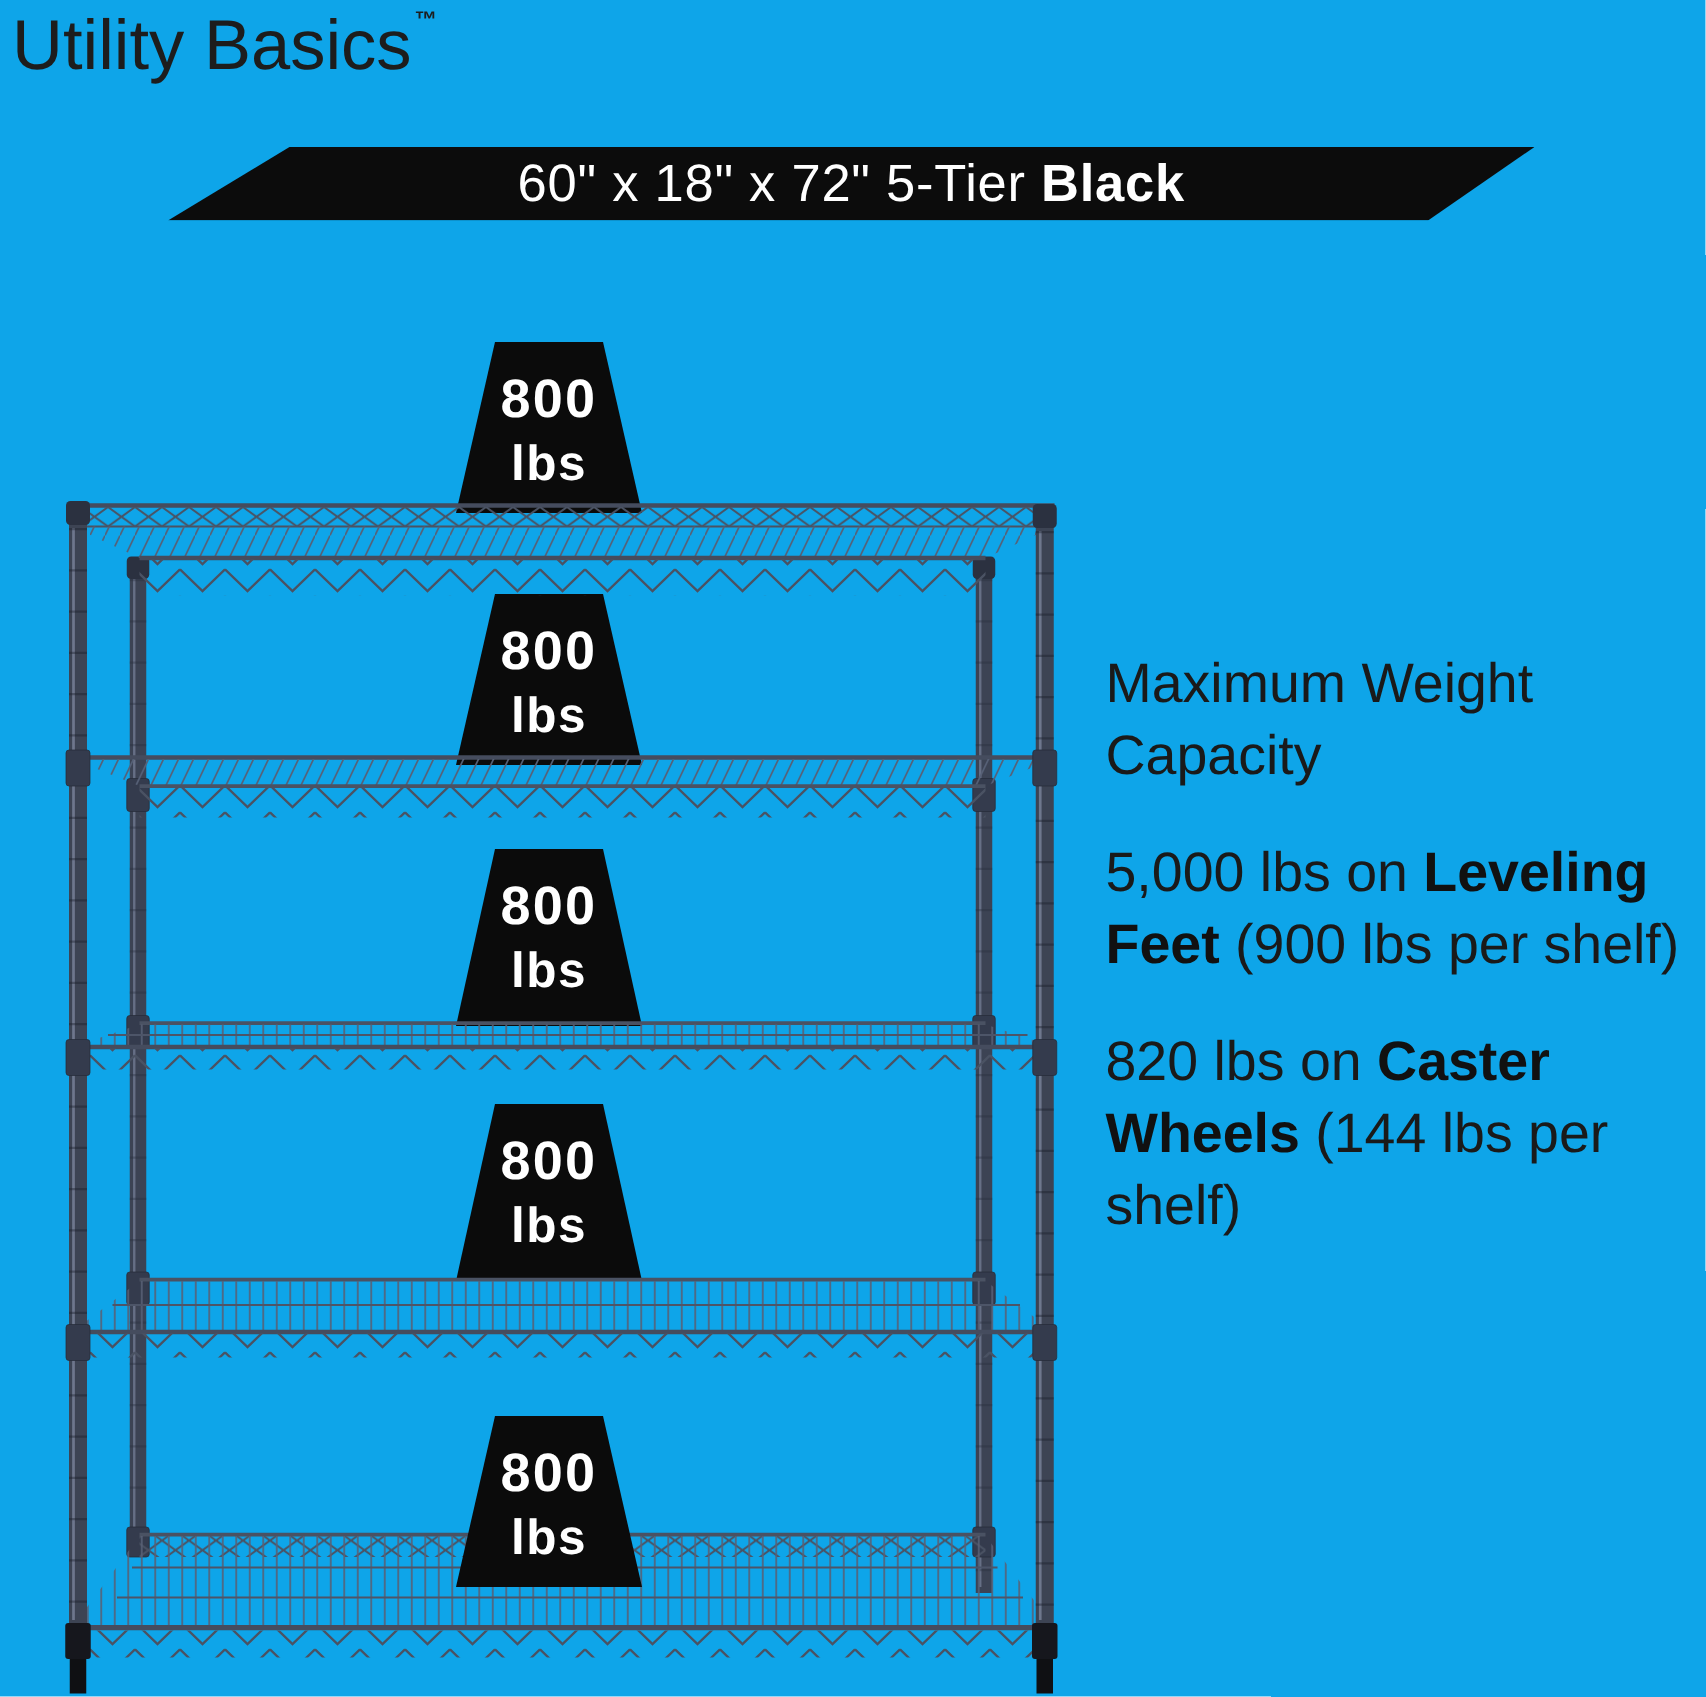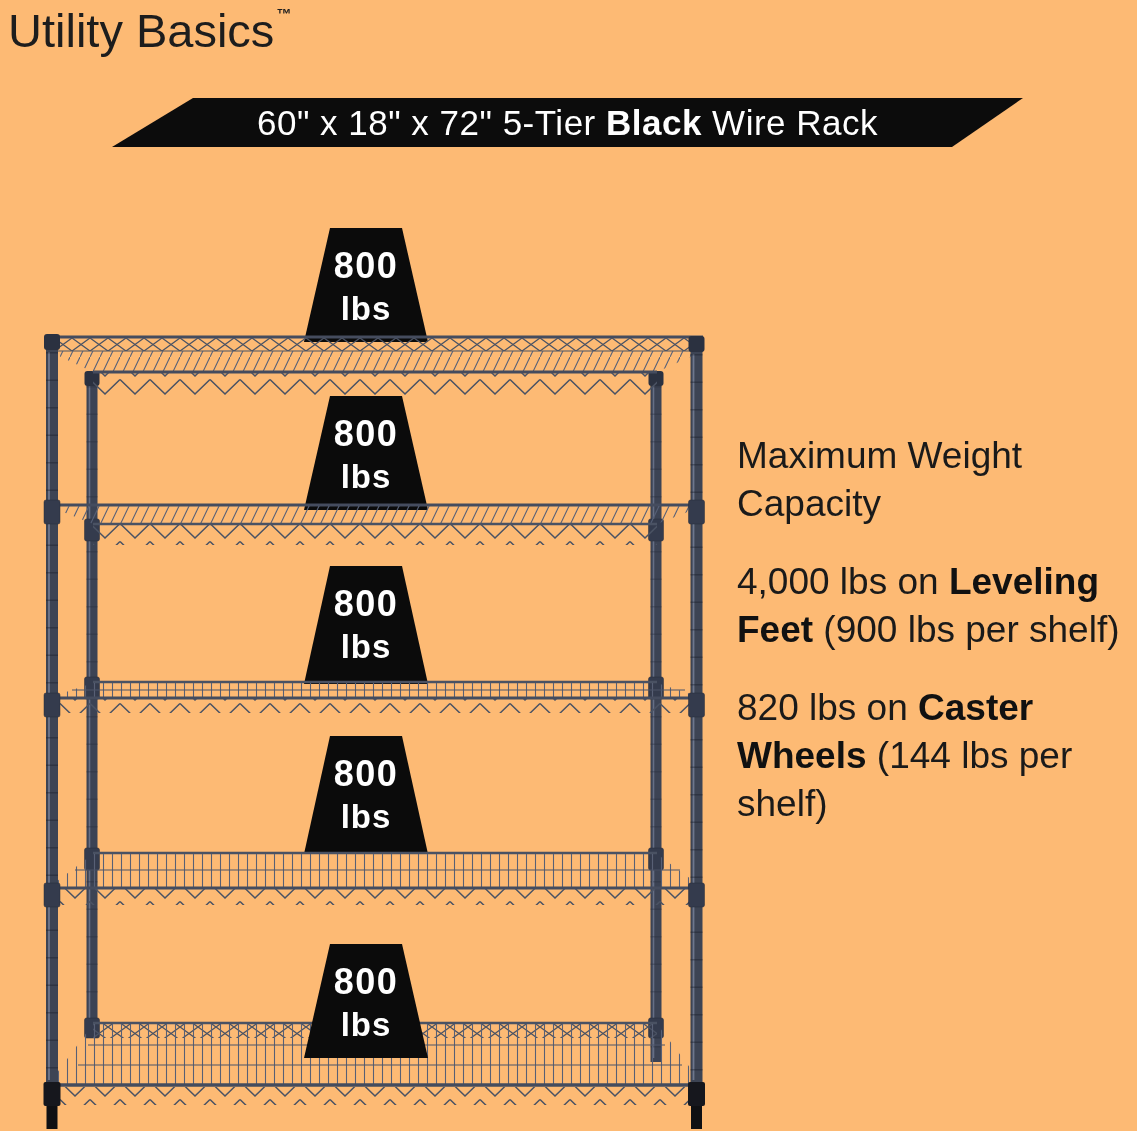--- a/index.html
+++ b/index.html
@@ -1,17 +1,17 @@
 <!DOCTYPE html>
 <html><head>
 <meta charset="utf-8">
 <style>
   html,body{margin:0;padding:0;background:#ffffff;}
   .page{
-    position:relative;width:1137px;height:1131px;background:#fdba74;overflow:hidden;
+    position:relative;width:1137px;height:1131px;background:#0ea5e9;overflow:hidden;
     font-family:"Liberation Sans",sans-serif;
   }
   
   .brand{
     position:absolute;left:8px;top:6px;line-height:1;
     font-size:47px;font-weight:400;color:#1d1d1d;letter-spacing:0;
   }
   .brand sup{font-size:15px;font-weight:700;vertical-align:28px;margin-left:2px;}
   
   .banner{
@@ -34,21 +34,21 @@
   .wt{font:700 36px "Liberation Sans",sans-serif;fill:#ffffff;letter-spacing:1.5px;}
   .wt-unit{font-size:33px;letter-spacing:1px;}
 </style>
 </head>
 <body>
 
 <div class="page">
 
   <div class="brand"><span>Utility Basics</span><sup>™</sup></div>
 
-  <div class="banner"><span>60" x 18" x 72" 5-Tier </span><strong>Black</strong><span> Wire Rack</span></div>
+  <div class="banner"><span>60" x 18" x 72" 5-Tier </span><strong>Black</strong></div>
 
   <svg class="rack-svg" width="1137" height="1131" viewBox="0 0 1137 1131" xmlns="http://www.w3.org/2000/svg">
     <defs>
       <pattern id="xband" width="18" height="13" patternUnits="userSpaceOnUse">
         <path d="M0,0 L18,13 M18,0 L0,13" stroke="#4a5263" stroke-width="1.3" fill="none"></path>
       </pattern>
       <pattern id="dmesh" width="10" height="21" patternUnits="userSpaceOnUse">
         <path d="M0,21 L10,0" stroke="#566076" stroke-width="1.1" fill="none"></path>
       </pattern>
       <pattern id="vmesh" width="9" height="40" patternUnits="userSpaceOnUse">
@@ -182,17 +182,17 @@
       <rect x="46.5" y="1106" width="11" height="23" fill="#0f1013"></rect>
     </g>
     <g>
       <rect x="688" y="1082" width="17" height="24" rx="2" fill="#16171d"></rect>
       <rect x="691" y="1106" width="11" height="23" fill="#0f1013"></rect>
     </g>
   </svg>
 
   <aside class="info">
     <p>Maximum Weight Capacity</p>
-    <p><span>4,000 lbs on </span><strong>Leveling Feet</strong><span> (900 lbs per shelf)</span></p>
+    <p><span>5,000 lbs on </span><strong>Leveling Feet</strong><span> (900 lbs per shelf)</span></p>
     <p><span>820 lbs on </span><strong>Caster Wheels</strong><span> (144 lbs per shelf)</span></p>
   </aside>
 
 </div>
 
 </body></html>

